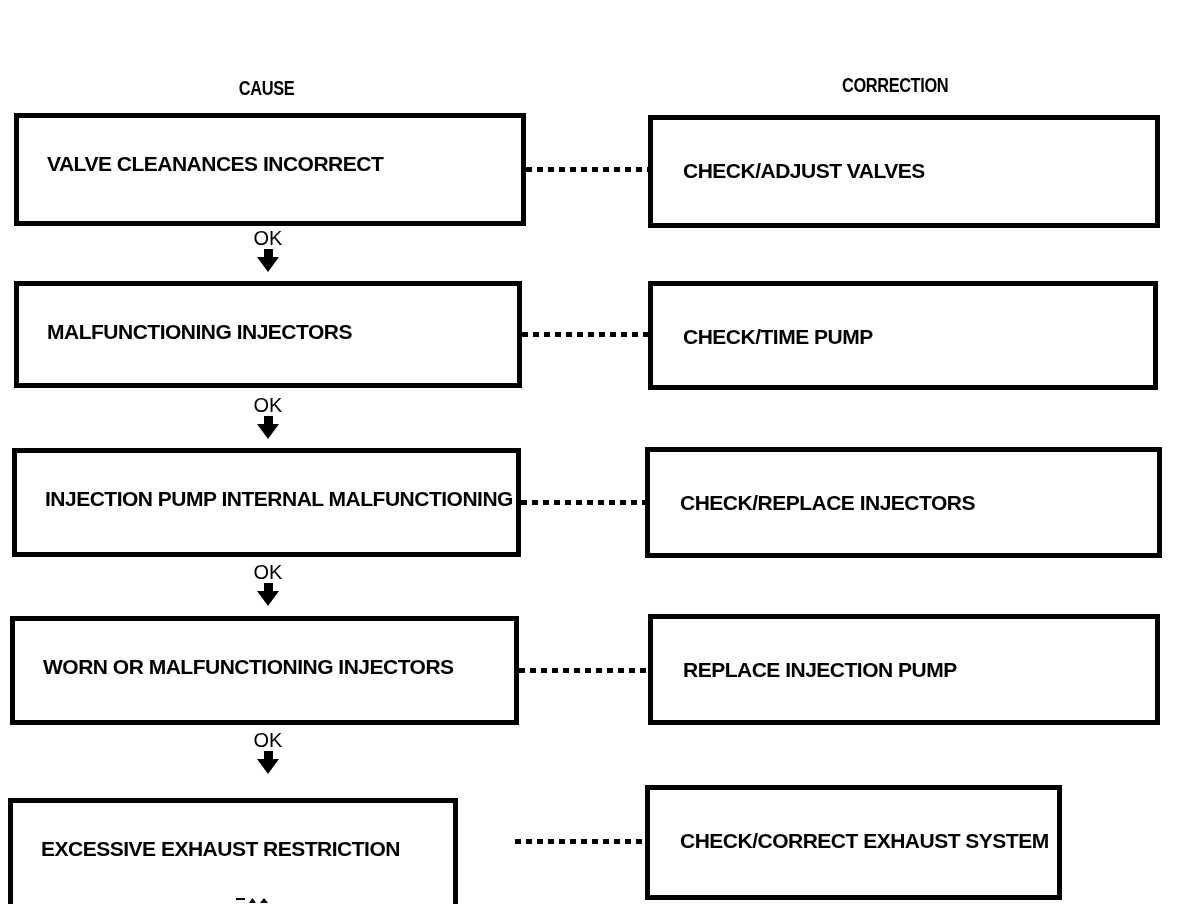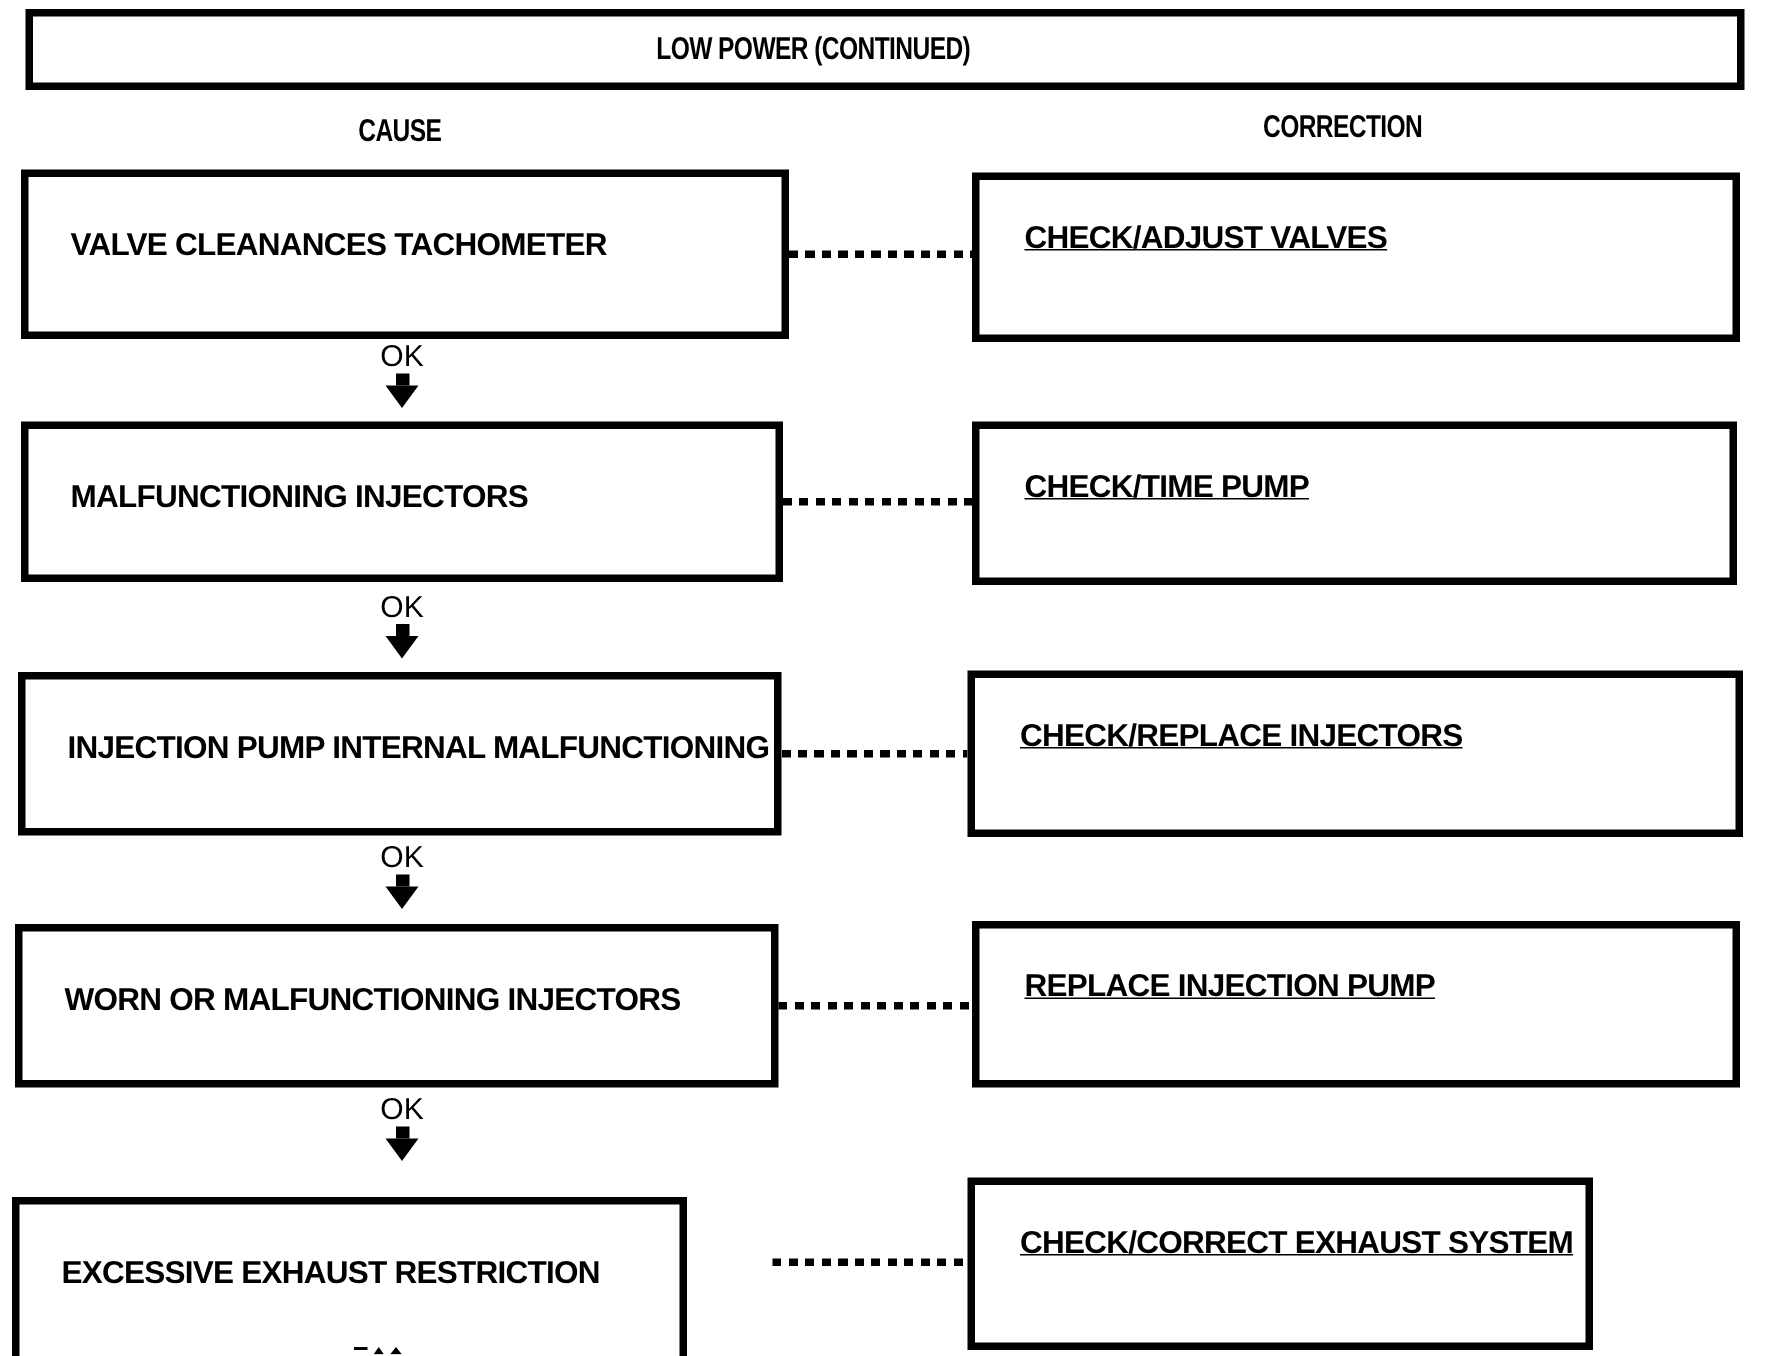--- a/index.html
+++ b/index.html
@@ -24,21 +24,21 @@
     padding-right:96px; 
   }
   
   .txt{
     font-size:21px;font-weight:bold;letter-spacing:-0.5px;line-height:22px;
     white-space:nowrap;
     transform:scaleX(0.78);transform-origin:left top;
   }
   .ctr{transform-origin:center top;}
   .cause-box{padding:35px 6px 0 28px;}
-  .corr-box{padding:28px 6px 0 30px;text-decoration:underline;}
+  .corr-box{padding:40px 6px 0 30px;}
   .hdr{text-align:center;}
   
   .dots{
     height:5px;
     background:repeating-linear-gradient(90deg,#000 0 6px,transparent 6px 11px);
   }
   
   .ok-group{width:64px;text-align:center;}
   .ok-label{
     display:block;font-size:20px;font-weight:normal;line-height:18px;
@@ -56,33 +56,30 @@
   .frag div{position:absolute;background:#000;}
   .frag .m1{left:0;top:1;width:9px;height:2px;}
   .frag .m2{left:13px;top:0;width:7px;height:5px;clip-path:polygon(0 100%,50% 0,100% 100%);}
   .frag .m3{left:24px;top:0;width:8px;height:5px;clip-path:polygon(0 100%,50% 0,100% 100%);}
 </style>
 </head>
 <body>
 
 <div class="page">
 
-  <div class="abs tbox title-box" style="left:17px;top:6px;width:1146px;height:54px;">
-    <span class="txt ctr">LOW POWER (CONTINUED)</span>
-  </div>
 
   <div class="abs hdr" style="left:117px;top:77px;width:300px;text-decoration:underline;">
     <span class="txt ctr" style="display:inline-block;">CAUSE</span>
   </div>
   <div class="abs hdr" style="left:745px;top:74px;width:300px;">
     <span class="txt ctr" style="display:inline-block;">CORRECTION</span>
   </div>
 
   <div class="abs tbox cause-box" style="left:14px;top:113px;width:512px;height:113px;">
-    <span class="txt">VALVE CLEANANCES TACHOMETER</span>
+    <span class="txt">VALVE CLEANANCES INCORRECT</span>
   </div>
   <div class="abs dots" style="left:526px;top:167px;width:122px;"></div>
   <div class="abs tbox corr-box" style="left:648px;top:115px;width:512px;height:113px;">
     <span class="txt">CHECK/ADJUST VALVES</span>
   </div>
 
   <div class="abs ok-group" style="left:236px;top:229px;">
     <span class="ok-label">OK</span>
     <div>
       <div class="arrow-stem"></div>

